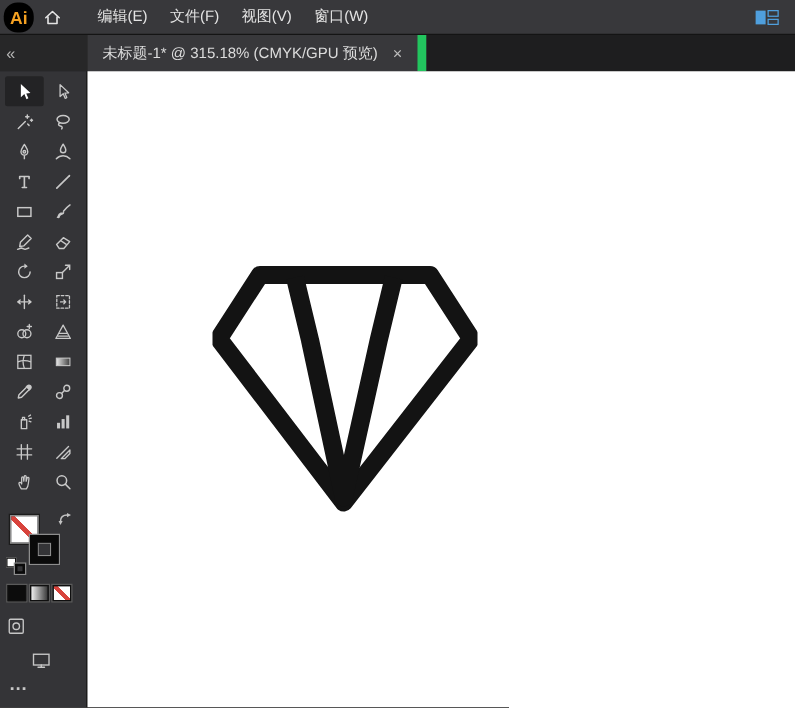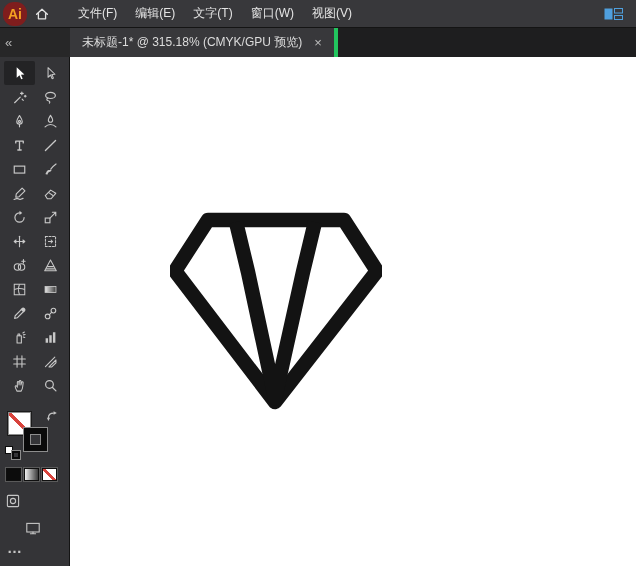--- a/index.html
+++ b/index.html
@@ -10,21 +10,21 @@
     background:#1d1d1f; user-select:none;
   }
   
   .menubar {
     position:absolute; left:0; top:0; width:636px; height:28px;
     background:#38383b; border-bottom:1px solid #141414;
     display:flex; align-items:center;
   }
   .ai-logo {
     width:24px; height:24px; margin:0 6px 0 3px; border-radius:11px;
-    background:#7f1d1d; color:#f5a122; font-weight:bold; font-size:14px;
+    background:#000000; color:#f5a122; font-weight:bold; font-size:14px;
     display:flex; align-items:center; justify-content:center;
   }
   .home-btn { width:18px; height:18px; margin-right:10px; color:#e3e3e3; display:flex; align-items:center; justify-content:center; }
   .menus { display:flex; align-items:center; height:100%; margin-left:8px; }
   .menu-item {
     padding:0 9px; height:100%; display:flex; align-items:center;
     color:#e4e4e4; font-size:12px; cursor:default; white-space:nowrap;
   }
   .workspace-btn { margin-left:auto; margin-right:12px; display:flex; align-items:center; }
   
@@ -34,21 +34,21 @@
   }
   .dock-header {
     width:70px; height:100%; background:#272728;
     display:flex; align-items:center; padding-left:5px;
     color:#b5b5b5; font-size:13px;
   }
   .tabstrip { flex:1; display:flex; height:100%; }
   .doc-tab {
     display:flex; align-items:center; gap:12px; padding:0 12px;
     background:#38383b; color:#dcdcdc; font-size:12px;
-    border-right:4px solid #22c55e; white-space:nowrap;text-align:right;
+    border-right:7px solid #22c55e; white-space:nowrap;text-align:right;
   }
   .tab-close { color:#bdbdbd; font-size:13px; line-height:1; }
   
   .bodyrow { position:absolute; left:0; top:57px; width:636px; height:509px; display:flex; }
   .toolbar {
     position:relative; width:70px; height:100%;
     background:#343437; border-right:1px solid #141414; flex:none;
   }
   .tools {
     position:absolute; left:4px; top:4px;
@@ -229,25 +229,24 @@
 <div class="app">
 
   <header class="menubar">
     <div class="ai-logo">Ai</div>
     <div class="home-btn">
       <svg width="16" height="16">
           <use href="#i-home"></use>
         </svg>
     </div>
     <nav class="menus" id="menus">
+        <div class="menu-item">编辑(E)</div>
         <div class="menu-item">文件(F)</div>
-        <div class="menu-item">编辑(E)</div>
-        <div class="menu-item">文字(T)</div>
+        <div class="menu-item">视图(V)</div>
         <div class="menu-item">窗口(W)</div>
-        <div class="menu-item">视图(V)</div>
       </nav>
     <div class="workspace-btn">
       <svg width="20" height="16" aria-hidden="true">
         <rect x="0.5" y="2.5" width="8" height="11" fill="#4f9fdd"></rect>
         <rect x="10.5" y="2.5" width="8" height="4.5" fill="none" stroke="#4f9fdd"></rect>
         <rect x="10.5" y="9.5" width="8" height="4" fill="none" stroke="#4f9fdd"></rect>
       </svg>
     </div>
   </header>
 

